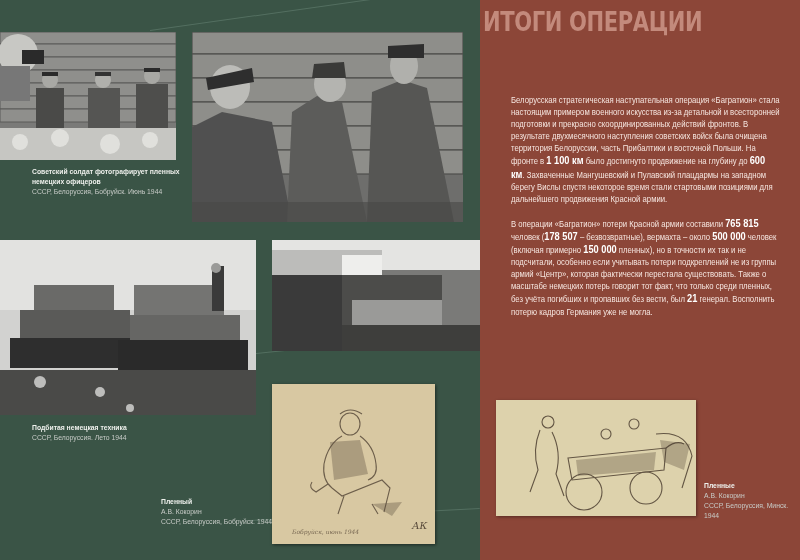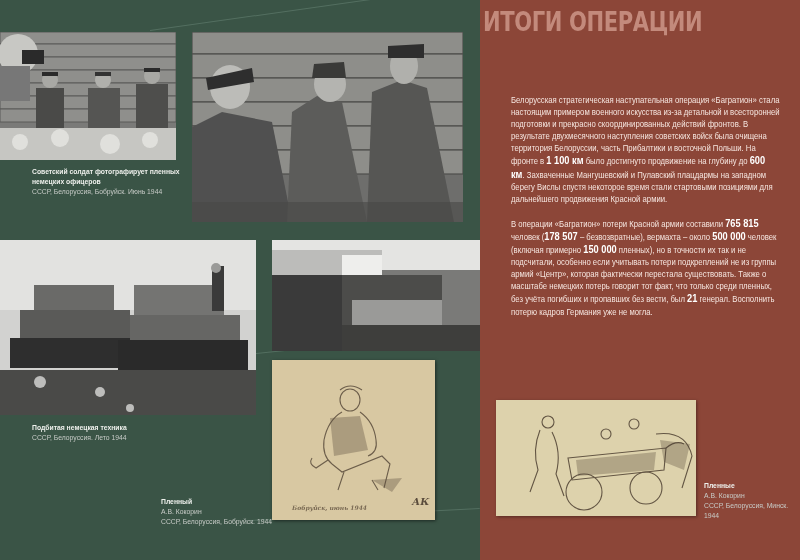--- a/index.html
+++ b/index.html
@@ -136,21 +136,21 @@
     <rect x="0" y="30" width="208" height="81" fill="#7a7a78"></rect>
     <rect x="0" y="10" width="110" height="30" fill="#bcbcba"></rect>
     <rect x="70" y="15" width="40" height="20" fill="#eeeeec"></rect>
     <rect x="0" y="35" width="70" height="76" fill="#3a3a3a"></rect>
     <rect x="70" y="35" width="100" height="50" fill="#4c4c4a"></rect>
     <rect x="80" y="60" width="90" height="25" fill="#9a9a98"></rect>
     <rect x="70" y="85" width="138" height="26" fill="#3e3e3c"></rect>
   </svg>
 </div>
 
-<div class="photo" style="left:272px;top:360px;width:163px;height:160px;background:#0369a1;box-shadow:1px 1px 3px rgba(0,0,0,0.5);font-weight:bold;">
+<div class="photo" style="left:272px;top:384px;width:163px;height:160px;background:#0369a1;box-shadow:1px 1px 3px rgba(0,0,0,0.5);">
   <svg width="163" height="160" viewBox="0 0 163 160">
     <rect width="163" height="160" fill="#d8c8a2"></rect>
     <g stroke="#5a4c3c" stroke-width="1.1" fill="none" opacity="0.85">
       <ellipse cx="78" cy="40" rx="10" ry="11"></ellipse>
       <path d="M68 30 Q78 22 90 30"></path>
       <path d="M70 52 Q56 60 52 80 Q50 96 60 104"></path>
       <path d="M88 52 Q102 62 104 80 Q106 92 96 96"></path>
       <path d="M60 104 L70 112 L110 96 L118 104 L112 128"></path>
       <path d="M72 112 L66 130 M100 120 L106 130"></path>
       <path d="M40 98 Q36 104 44 108 L56 100"></path>

